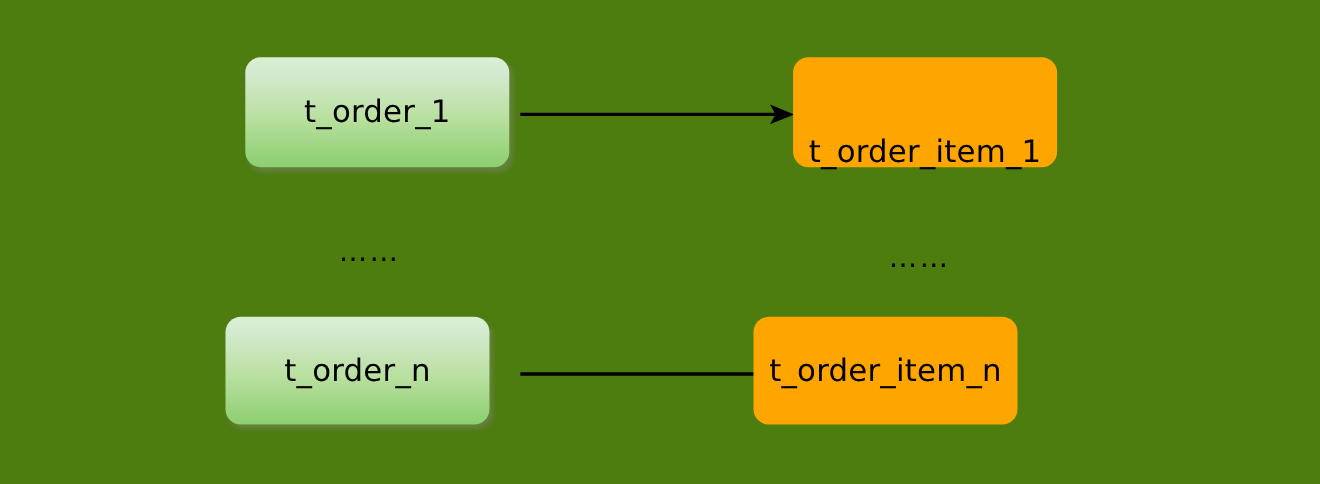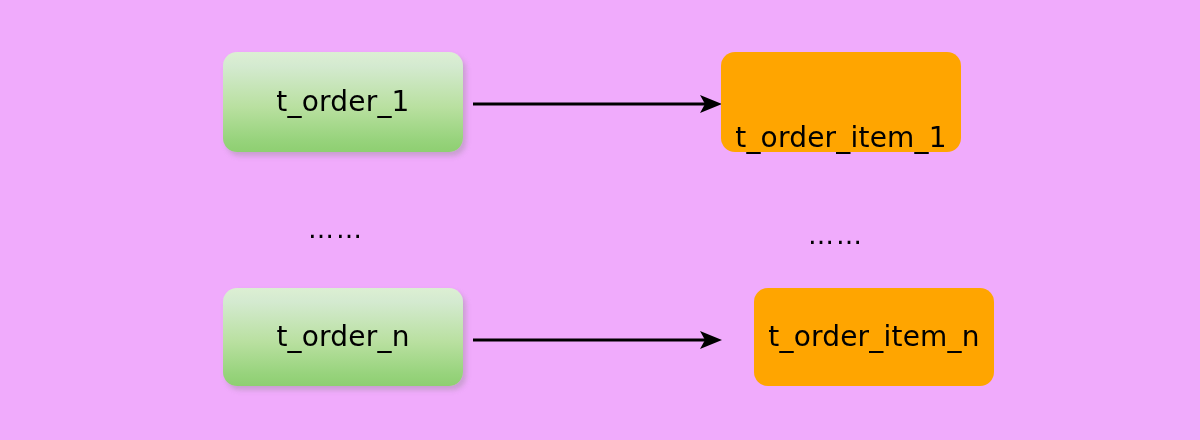--- a/index.html
+++ b/index.html
@@ -12,21 +12,21 @@
     height: 440px;
     background: #ffffff;
     font-family: "DejaVu Sans", "Liberation Sans", sans-serif;
     overflow: hidden;
   }
 
   #diagram-canvas {
     position: relative;
     width: 1200px;
     height: 440px;
-    background: #f0abfc;
+    background: #4d7c0f;
   }
 
   
   .node {
     position: absolute;
     box-sizing: border-box;
     display: flex;
     align-items: center;
     justify-content: center;
     border-radius: 14px;
@@ -50,22 +50,22 @@
   }
 
   .node-order-item {
     background: #ffa500;
     box-shadow: none;
   }
 
   
   #node-t-order-1      { left: 223px; top: 52px;  width: 240px; height: 100px; }
   #node-t-order-item-1 { left: 721px; top: 52px;  width: 240px; height: 100px; align-items: flex-end; }
-  #node-t-order-n      { left: 223px; top: 288px; width: 240px; height: 98px; }
-  #node-t-order-item-n { left: 754px; top: 288px; width: 240px; height: 98px; }
+  #node-t-order-n      { left: 205px; top: 288px; width: 240px; height: 98px; }
+  #node-t-order-item-n { left: 685px; top: 288px; width: 240px; height: 98px; }
 
   
   .edge {
     position: absolute;
     left: 0;
     top: 0;
     width: 1200px;
     height: 440px;
     pointer-events: none;
     overflow: visible;

